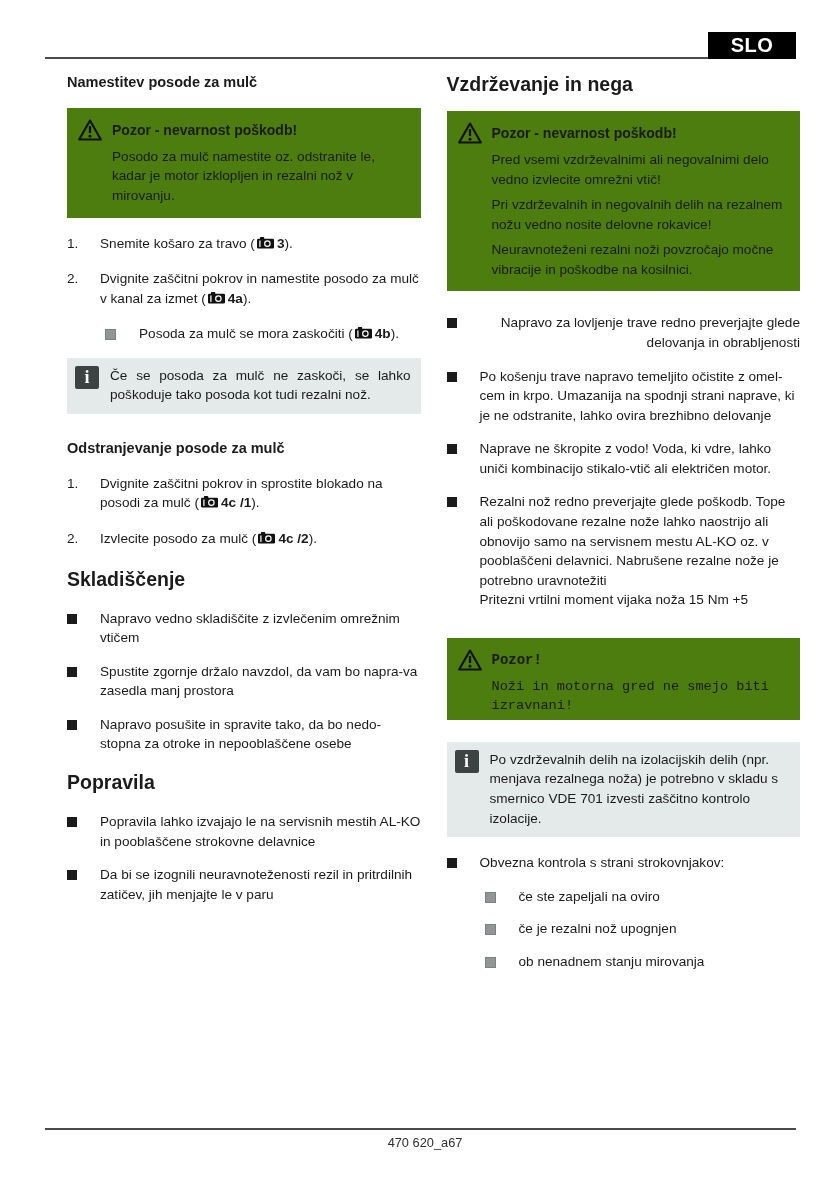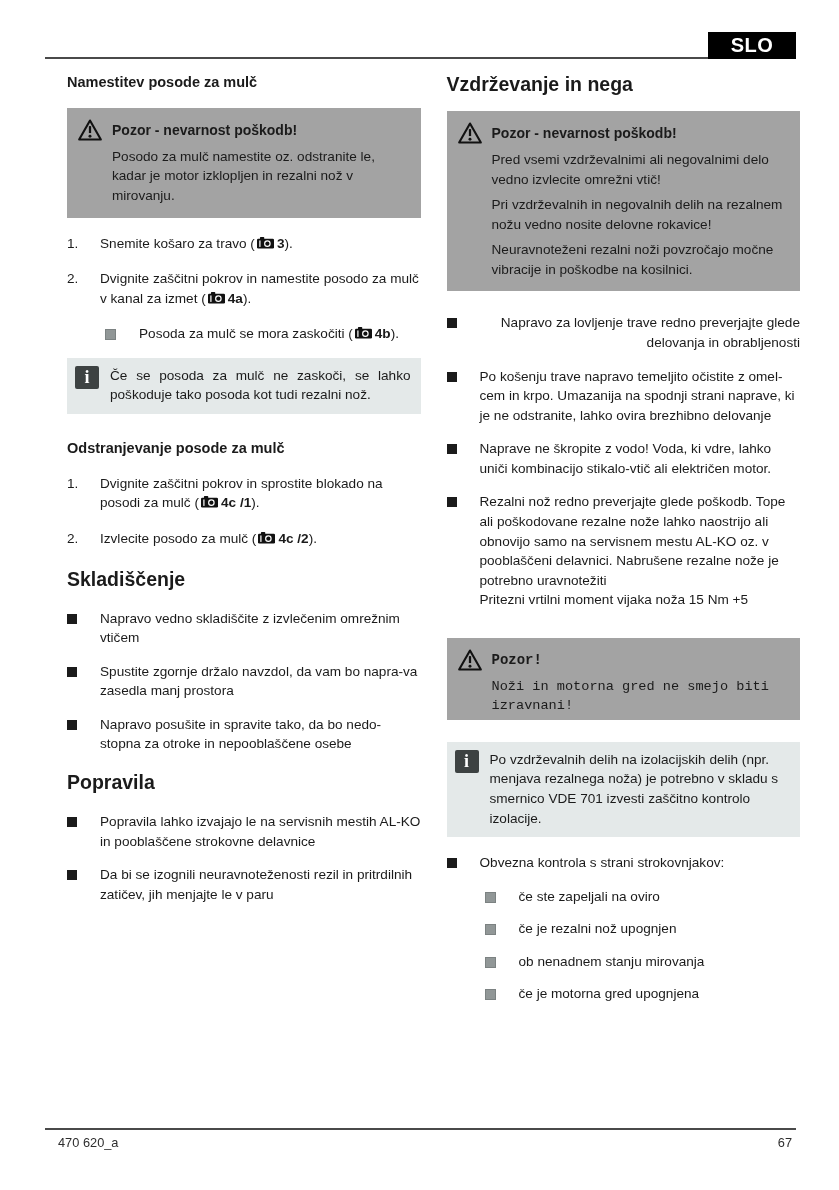--- a/index.html
+++ b/index.html
@@ -15,21 +15,21 @@
   }
   
   .cols {
     position:absolute; top:70px; left:67px; right:39px;
     display:grid; grid-template-columns:1fr 1fr; column-gap:26px;
   }
   .col { font-size:13.6px; line-height:1.44; }
   h2.big { font-size:19.5px; font-weight:bold; margin:0 0 16px 0; }
   h3.small { font-size:14.5px; font-weight:bold; margin:2px 0 15px 0; }
   
-  .box { background:#a3a3a3; padding:10px 10px 12px 10px; margin:7px 0 16px 0; }
+  .box { background:#4d7c0f; padding:10px 10px 12px 10px; margin:7px 0 16px 0; }
   .box-head { display:flex; align-items:center; gap:9px; font-weight:bold; font-size:14px; }
   .box-body { margin-left:35px; margin-top:5px; }
   .box-body p { margin:0 0 6px 0; }
   .box-body p:last-child { margin-bottom:0; }
   .tri { flex:none; width:26px; height:24px; display:inline-block; }
   
   .ibox { background:#e4e9e9; padding:8px 10px 9px 8px; display:flex; gap:11px; margin:0 0 16px 0; }
   .info-icon {
     flex:none; width:24px; height:23px; background:#3d4242; border-radius:2px;
     color:#fff; font-family:"Liberation Serif", serif; font-weight:bold; font-size:18px;
@@ -50,21 +50,21 @@
   b.ref { font-weight:bold; }
   
   .gap-lg { margin-top:58px; }
   .gap-md { margin-top:34px; }
   .mt-warn2 { margin-top:28px; }
   .mt-info2 { margin-top:22px; }
   .mt-ctrl { margin-top:10px; }
   
   .footer {
     position:absolute; left:45px; right:43px; top:1128px; border-top:2px solid #4a4a4a;
-    display:flex; justify-content:space-between; padding-top:5px; font-size:12.8px; color:#2e2e2e;
+    display:flex; justify-content:center; padding-top:5px; font-size:12.8px; color:#2e2e2e;
   }
   .footer .fl { padding-left:13px; }
   .footer .fr { padding-right:4px; }
 </style>
 </head>
 <body>
 
 <div class="page">
 
   <div class="header">
@@ -251,24 +251,20 @@
         <div class="btxt">če ste zapeljali na oviro</div>
       </div>
       <div class="bullet sub">
         <span class="sq gray"></span>
         <div class="btxt">če je rezalni nož upognjen</div>
       </div>
       <div class="bullet sub">
         <span class="sq gray"></span>
         <div class="btxt">ob nenadnem stanju mirovanja</div>
       </div>
-      <div class="bullet sub">
-        <span class="sq gray"></span>
-        <div class="btxt">če je motorna gred upognjena</div>
-      </div>
 
     </div>
   </div>
 
   <div class="footer">
     <span class="fl">470 620_a</span>
     <span class="fr">67</span>
   </div>
 
 </div>

